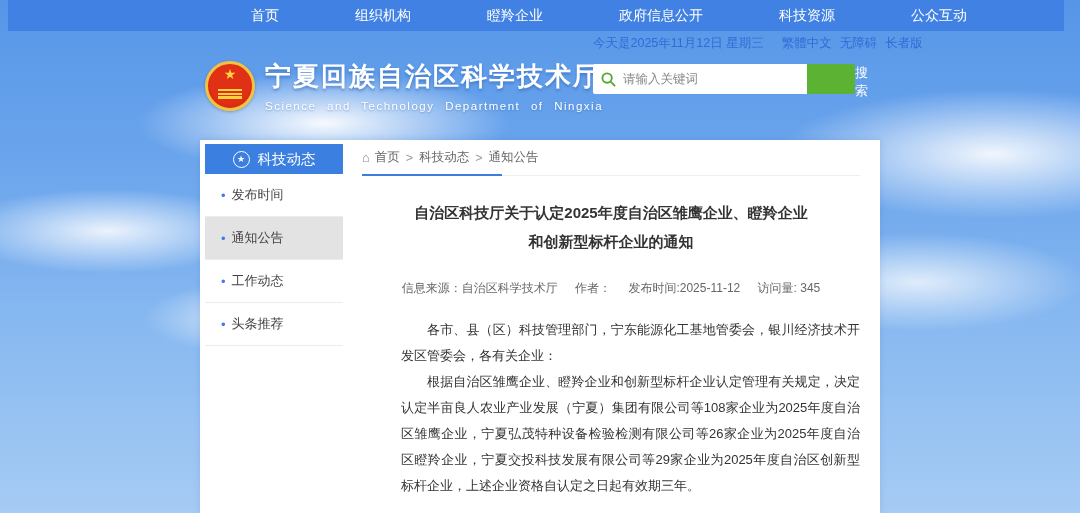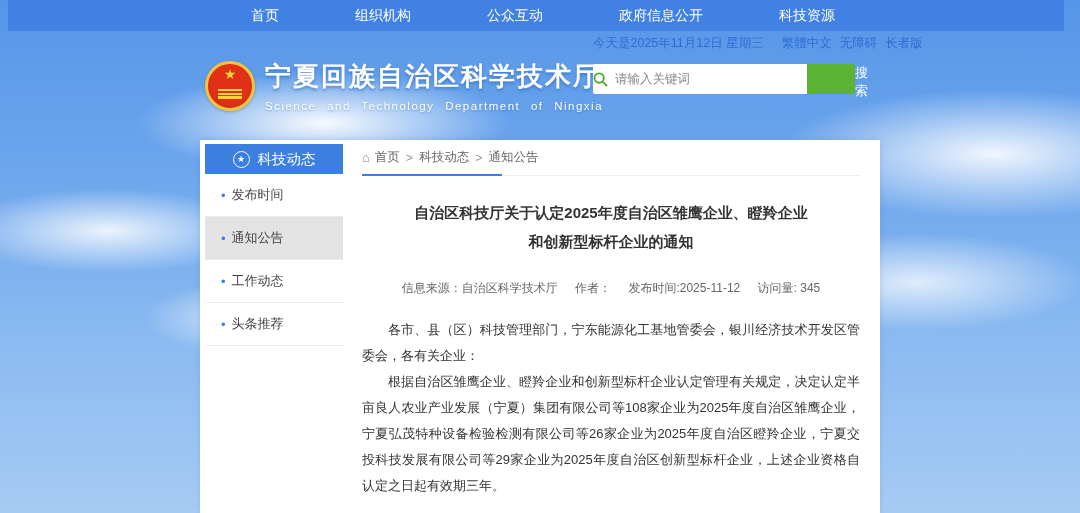--- a/index.html
+++ b/index.html
@@ -52,21 +52,21 @@
     text-shadow: 0 1px 2px rgba(30,80,160,.4); word-spacing: 6px;
   }
 
   .header-right { position: absolute; left: 593px; top: 4px; width: 280px; }
   .date-row { font-size: 12.5px; color: #2e6cd6; display: flex; white-space: nowrap; }
   .date-text { margin-right: 18px; }
   .quick-link { margin-right: 8px; cursor: pointer; }
   .search-row { margin-top: 12px; display: flex; height: 30px; width: 262px; }
   .search-box {
     flex: 1; background: #ffffff; display: flex; align-items: center;
-    padding: 0 0; border-radius: 2px 0 0 2px;
+    padding: 0 8px; border-radius: 2px 0 0 2px;
   }
   .search-box input {
     border: none; outline: none; flex: 1; font-size: 12.5px; color: #333;
     font-family: "Liberation Sans", "DejaVu Sans", sans-serif;
   }
   .search-box input::placeholder { color: #8a8a8a; }
   .mag-icon { width: 15px; height: 15px; margin-right: 7px; flex-shrink: 0; }
   .search-btn {
     width: 42px; background: #5cb233; color: #ffffff; font-size: 13px;
     border: none; cursor: pointer; border-radius: 0 2px 2px 0;
@@ -116,31 +116,32 @@
   .article-title {
     margin-top: 22px; text-align: center; font-size: 15px; font-weight: bold;
     color: #333333; line-height: 29px;
   }
   .meta-row {
     margin-top: 24px; text-align: center; font-size: 12px; color: #666666; white-space: nowrap;
   }
   .meta-row span { margin: 12px 7px; }
 
   .article-body { margin-top: 20px; font-size: 13px; color: #333333; line-height: 26px; }
-  .article-body p { text-indent: 2em; text-align: justify; }
+  .article-body p { text-indent: 2em; text-align: justify; margin-left: 39px; }
 </style>
 </head>
 <body>
 
 <div class="topnav">
   <div class="nav-item">首页</div>
   <div class="nav-item">组织机构</div>
-  <div class="nav-item">公众互动</div>
+  <div class="nav-item">瞪羚企业</div>
   <div class="nav-item">政府信息公开</div>
   <div class="nav-item">科技资源</div>
+  <div class="nav-item">公众互动</div>
 </div>
 
 <div class="header-band">
   <div class="brand">
     <div class="emblem">
       <div class="star-big">★</div>
       <div class="gate"></div>
     </div>
     <div class="brand-text">
       <div class="brand-title">宁夏回族自治区科学技术厅</div>

